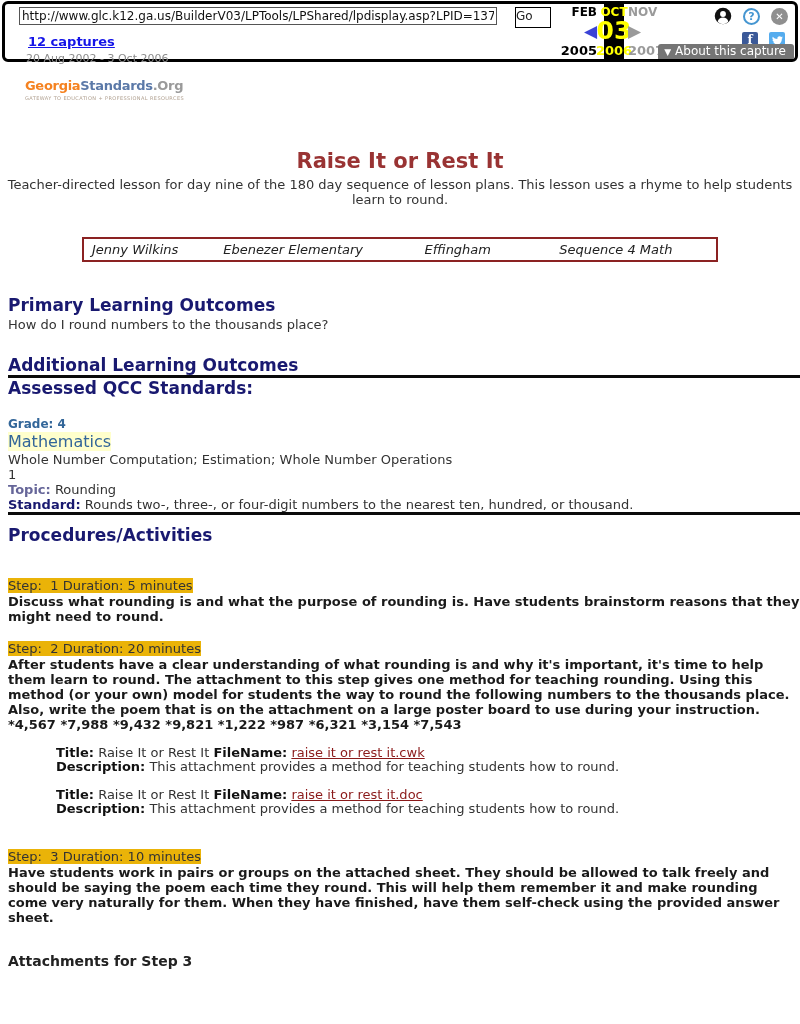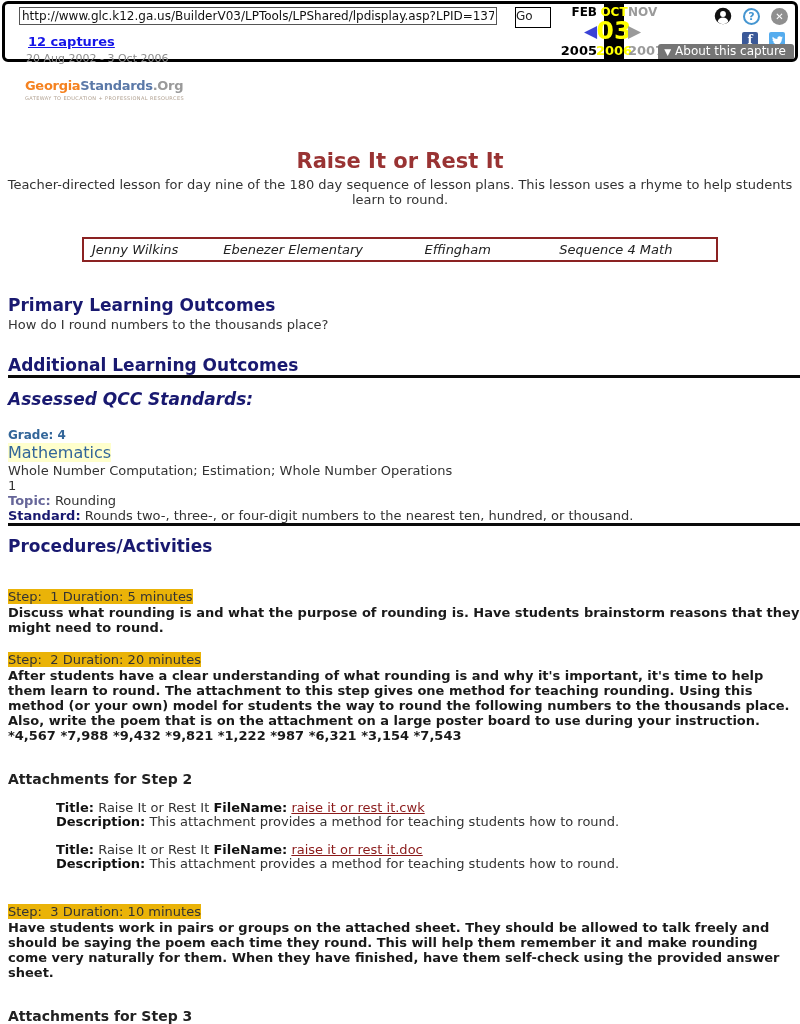--- a/index.html
+++ b/index.html
@@ -80,21 +80,21 @@
   .info-table{margin:30px auto 0;width:636px;border-collapse:collapse;border:2px solid #8b2222;}
   .info-table td{border:none;padding:3px 8px;font-style:italic;font-size:13px;color:#222;}
   .content{margin:0 0 0 8px;}
   .sec-h{font-size:17px;font-weight:bold;color:#191970;margin:0;}
   .h-primary{margin-top:33px;}
   .body-text{font-size:13px;line-height:15px;color:#333;margin-top:2px;}
   .h-additional{margin-top:23px;}
   hr.rule{border:none;border-top:3px solid #0a0a0a;margin:0 0 0 8px;}
   .rule1{margin-top:24px;}
   .rule2{margin-top:21px;}
-  .h-qcc{margin-top:11px;font-style:italic;}
+  .h-qcc{}
   .grade-line{margin-top:17px;font-size:12px;font-weight:bold;color:#336699;line-height:18px;}
   .subject-line{font-size:16px;font-weight:normal;color:#336699;line-height:18px;}
   .hl{background:#ffffcc;}
   .strand-line{font-size:13px;color:#333;line-height:15px;margin-top:1px;}
   .num-line{font-size:13px;color:#333;line-height:15px;}
   .kv-line{font-size:13px;color:#333;line-height:15px;}
   .topic-label{font-weight:bold;color:#666699;}
   .standard-label{font-weight:bold;color:#191970;}
   .h-proc{margin-top:10px;}
   .step{margin-top:30px;}
@@ -202,21 +202,20 @@
   <div class="step">
     <span class="step-header">Step:  1 Duration: 5 minutes</span>
     <div class="step-body">Discuss what rounding is and what the purpose of rounding is. Have students brainstorm reasons that they might need to round.</div>
   </div>
 
   <div class="step step-2">
     <span class="step-header">Step:  2 Duration: 20 minutes</span>
     <div class="step-body">After students have a clear understanding of what rounding is and why it's important, it's time to help them learn to round. The attachment to this step gives one method for teaching rounding. Using this method (or your own) model for students the way to round the following numbers to the thousands place. Also, write the poem that is on the attachment on a large poster board to use during your instruction. *4,567 *7,988 *9,432 *9,821 *1,222 *987 *6,321 *3,154 *7,543</div>
   </div>
 
-  <div class="att-heading">Attachments for Step 2</div>
 
   <div class="attachment">
     <span class="b">Title:</span>
     <span>Raise It or Rest It</span>
     <span class="b">FileName:</span>
     <a class="file-link">raise it or rest it.cwk</a>
     <br>
     <span class="b">Description:</span>
     <span>This attachment provides a method for teaching students how to round.</span>
   </div>

